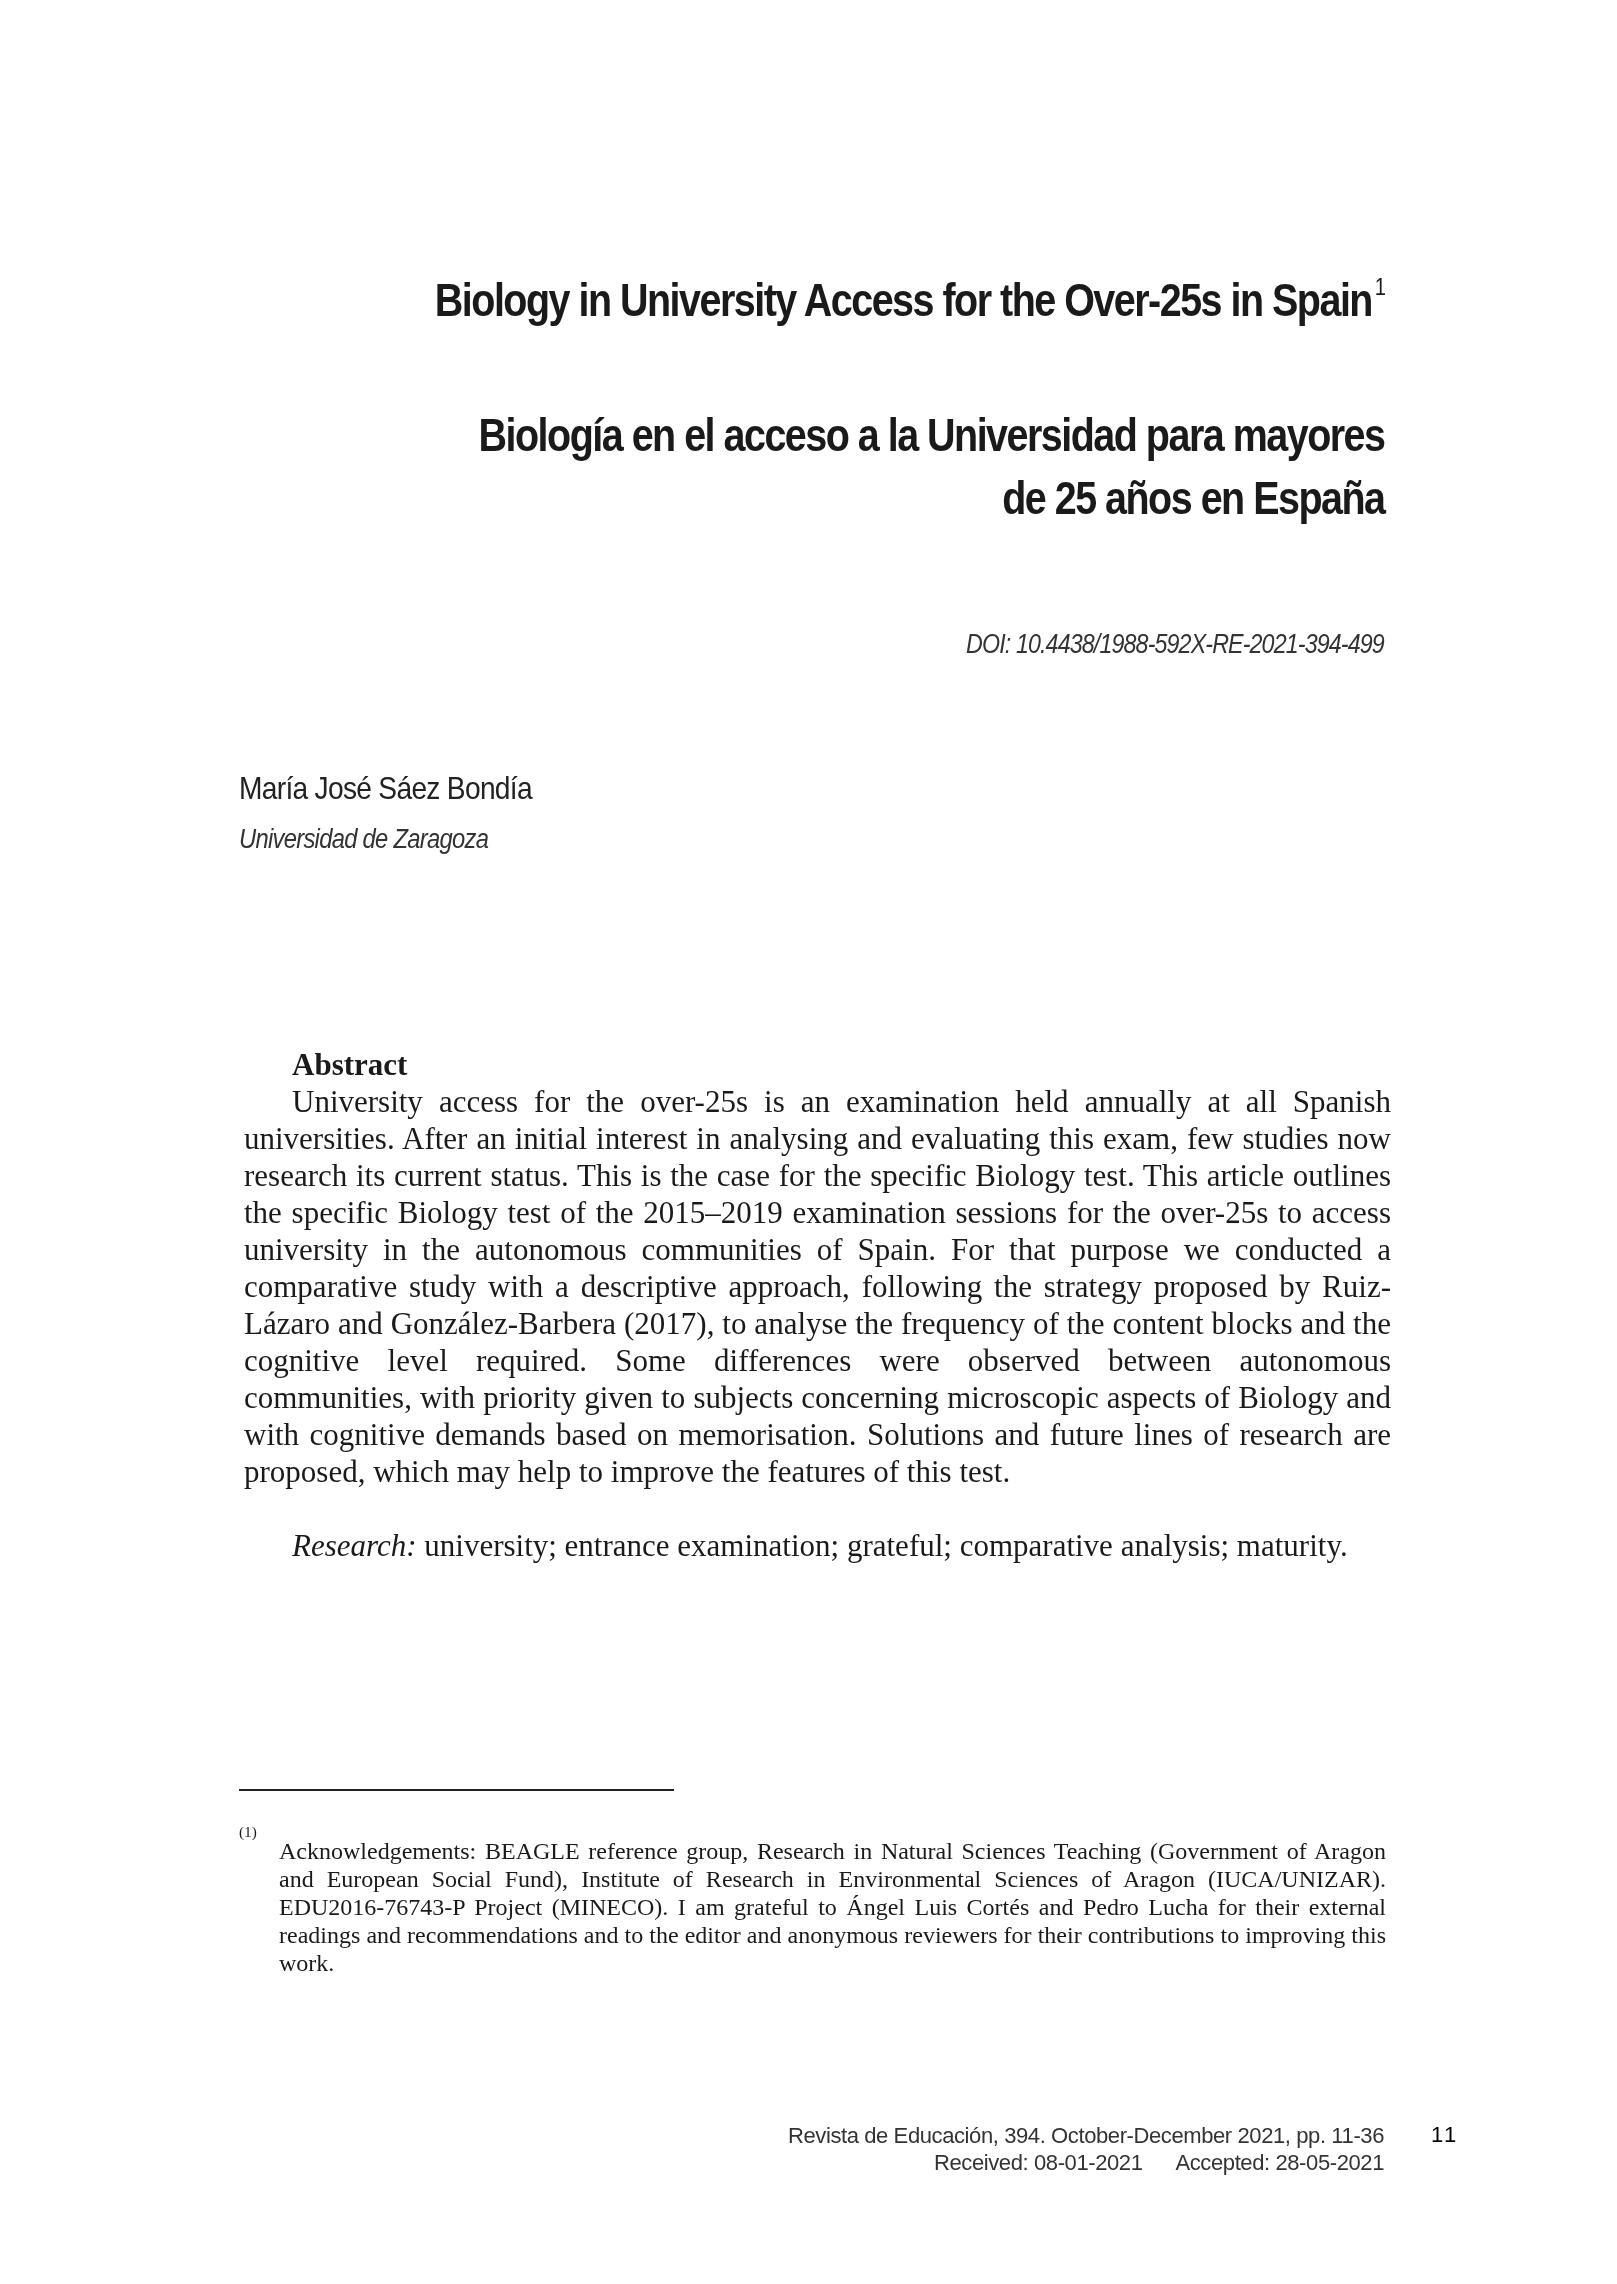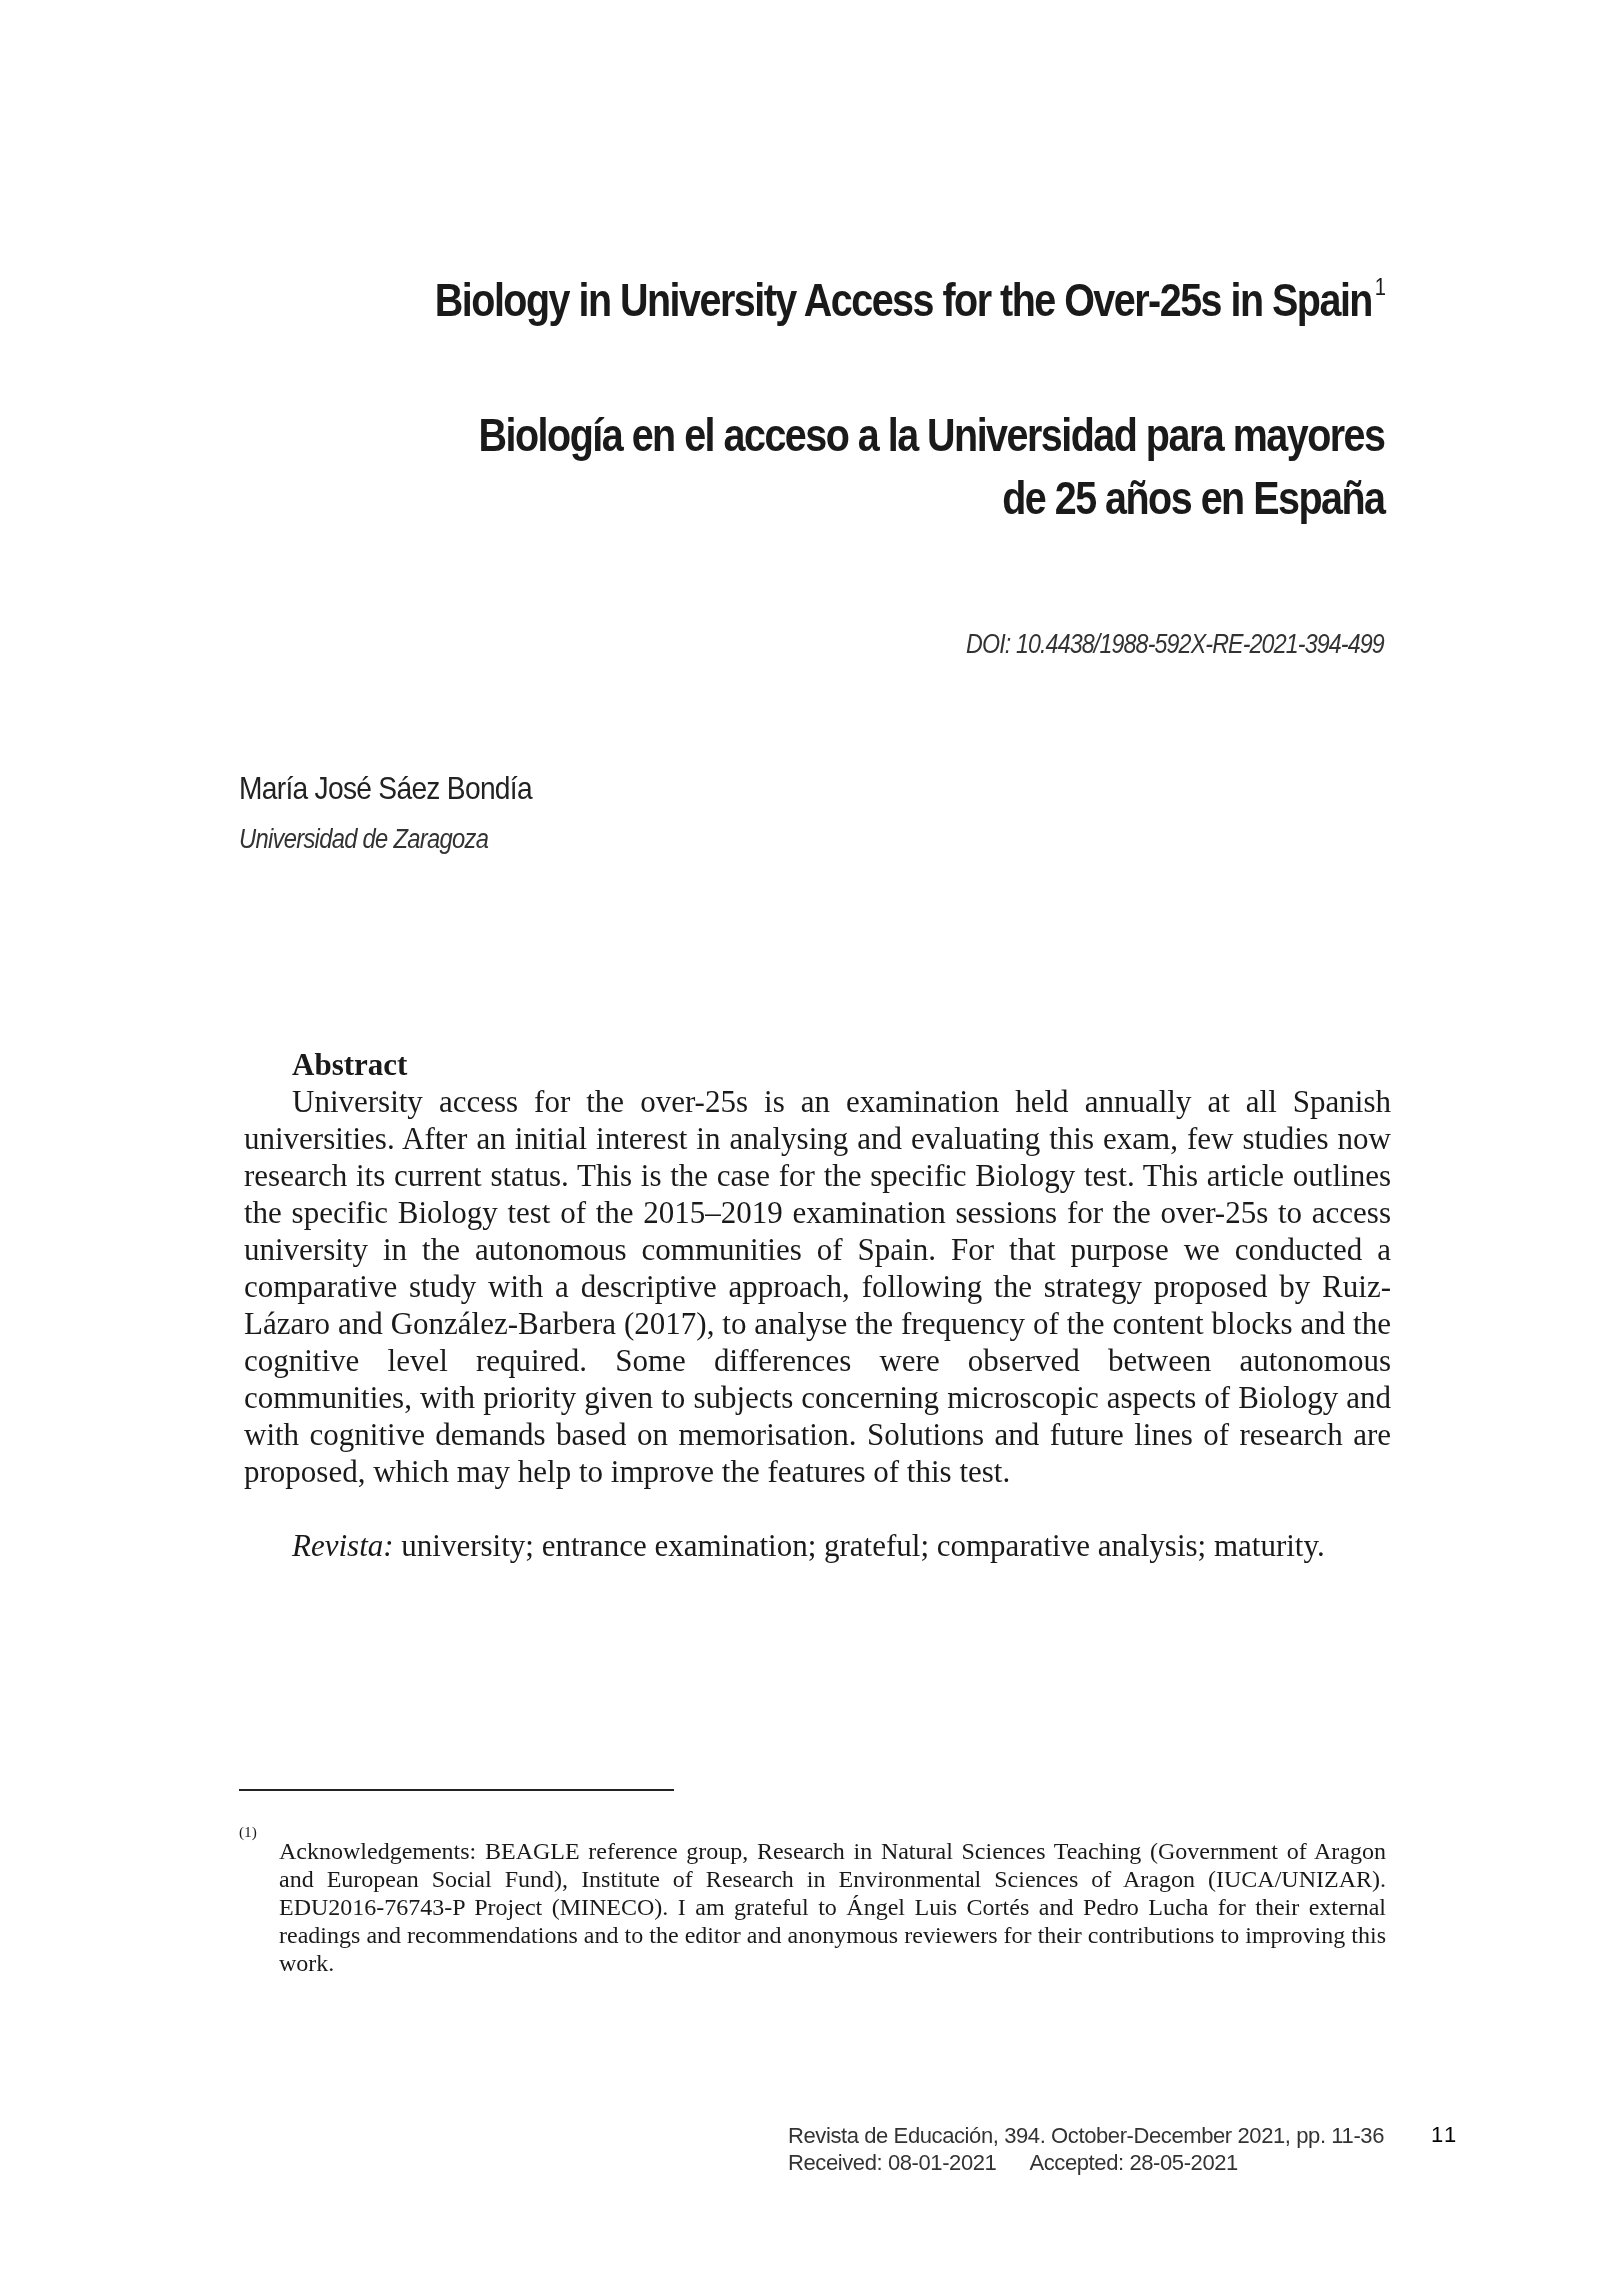--- a/index.html
+++ b/index.html
@@ -52,21 +52,21 @@
       position: absolute; left: 239px; top: 1789px; width: 435px; height: 1.6px; background: #222;
     }
     .footnote {
       position: absolute; left: 239px; width: 1147px; top: 1823px;
       font-family: "Liberation Serif", serif; font-size: 24px; line-height: 28px; color: #1a1a1a;
     }
     .footnote .mark { position: absolute; left: 0; top: -4.8px; font-size: 15.3px; }
     .footnote p { margin: 14px 0 0 40px; text-align: justify; }
 
     .footer {
-      position: absolute; right: 234px; top: 2122px; text-align: left;
+      position: absolute; right: 234px; top: 2122px; text-align: right;
       font-family: "Liberation Sans", sans-serif; font-size: 22px; line-height: 27px; color: #333;
       letter-spacing: -0.4px;
     }
     .footer .recv span + span { margin-left: 33px; }
     .page-number {
       position: absolute; left: 1431px; top: 2122px;
       font-family: "Liberation Sans", sans-serif; font-size: 22px; color: #000000; letter-spacing: 2.4px;
     }
   </style>
 </head>
@@ -82,21 +82,21 @@
   </div>
 
   <div class="doi">DOI: 10.4438/1988-592X-RE-2021-394-499</div>
 
   <div class="author">María José Sáez Bondía</div>
   <div class="affiliation">Universidad de Zaragoza</div>
 
   <section class="abstract">
     <h2>Abstract</h2>
     <p>University access for the over-25s is an examination held annually at all Spanish universities. After an initial interest in analysing and evaluating this exam, few studies now research its current status. This is the case for the specific Biology test. This article outlines the specific Biology test of the 2015–2019 examination sessions for the over-25s to access university in the autonomous communities of Spain. For that purpose we conducted a comparative study with a descriptive approach, following the strategy proposed by Ruiz-Lázaro and González-Barbera (2017), to analyse the frequency of the content blocks and the cognitive level required. Some differences were observed between autonomous communities, with priority given to subjects concerning microscopic aspects of Biology and with cognitive demands based on memorisation. Solutions and future lines of research are proposed, which may help to improve the features of this test.</p>
-    <p class="keywords"><em>Revista:</em> <span>university; entrance examination; grateful; comparative analysis; maturity.</span></p>
+    <p class="keywords"><em>Research:</em> <span>university; entrance examination; grateful; comparative analysis; maturity.</span></p>
   </section>
 
   <div class="footnote-rule"></div>
   <div class="footnote">
     <span class="mark">(1)</span>
     <p>Acknowledgements: BEAGLE reference group, Research in Natural Sciences Teaching (Government of Aragon and European Social Fund), Institute of Research in Environmental Sciences of Aragon (IUCA/UNIZAR). EDU2016-76743-P Project (MINECO). I am grateful to Ángel Luis Cortés and Pedro Lucha for their external readings and recommendations and to the editor and anonymous reviewers for their contributions to improving this work.</p>
   </div>
 
   <div class="footer">
     <div>Revista de Educación, 394. October-December 2021, pp. 11-36</div>

